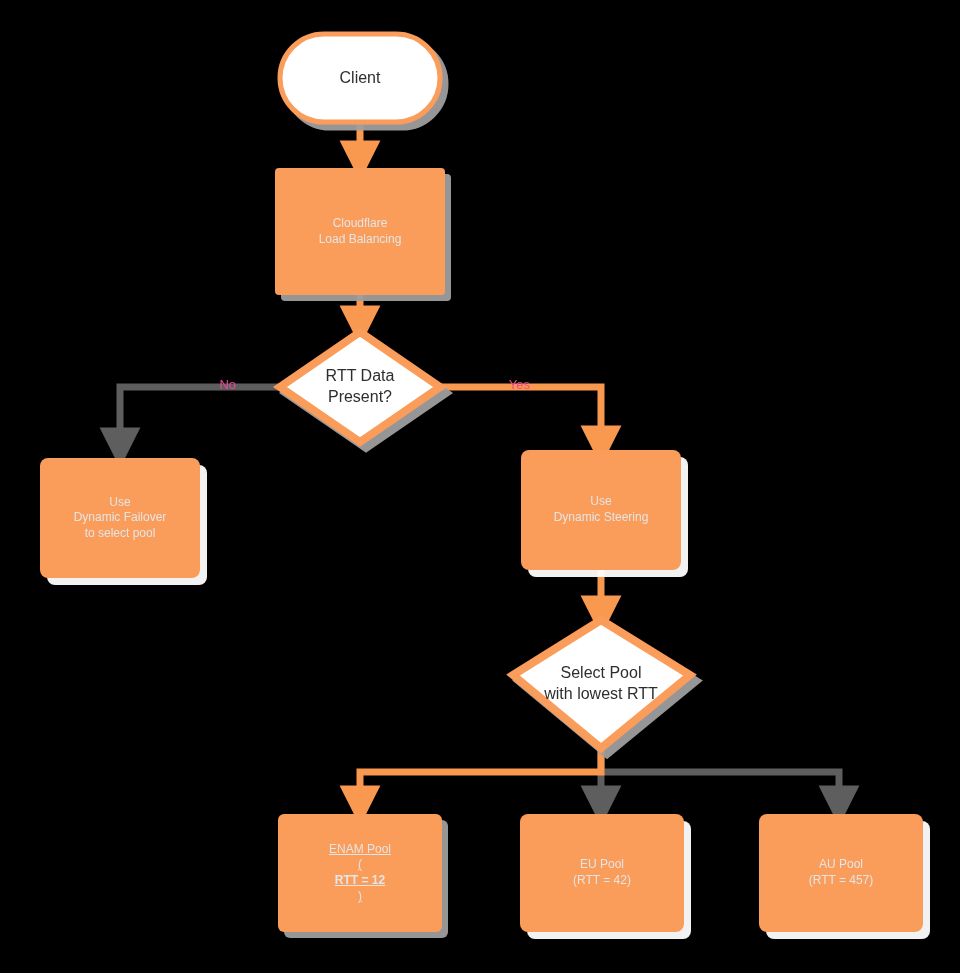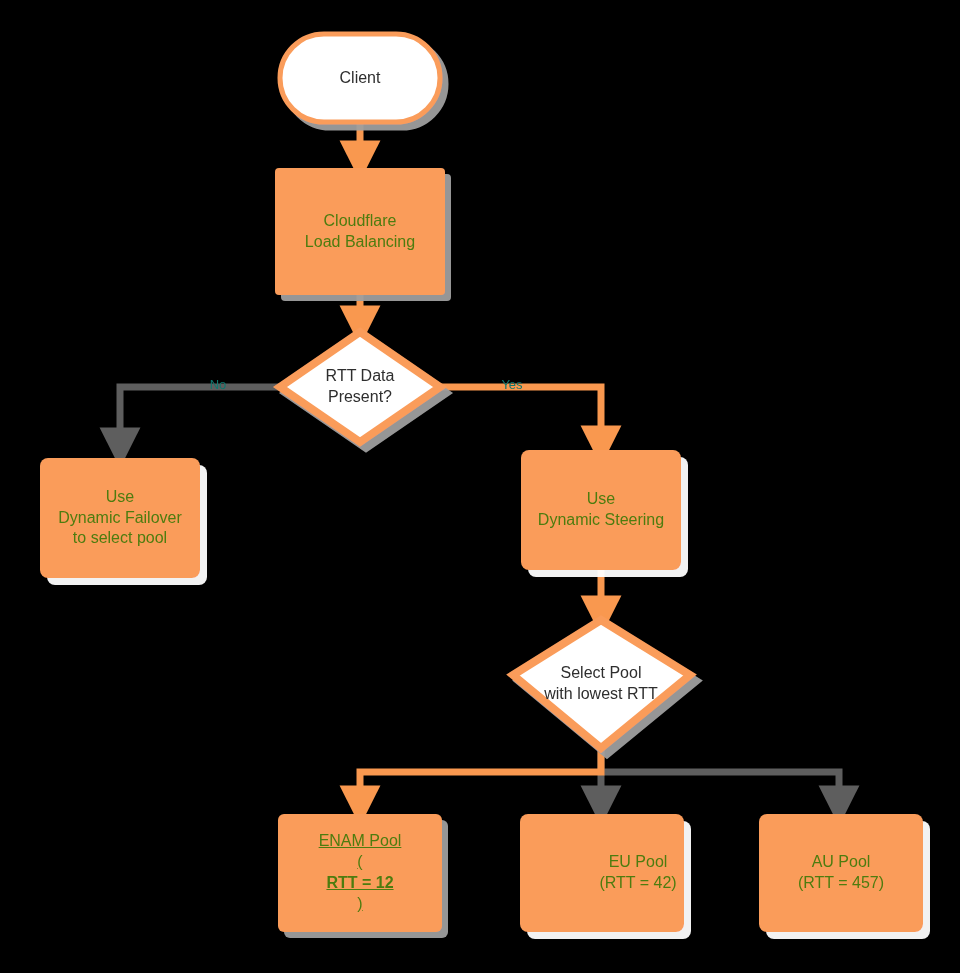--- a/index.html
+++ b/index.html
@@ -28,27 +28,27 @@
     display: flex;
     flex-direction: column;
     align-items: center;
     justify-content: center;
     text-align: center;
     pointer-events: none;
     line-height: 1.30;
   }
   .node-label span { display: block; white-space: pre; }
   .lbl-dark  { color: #2e2e2e; font-size: 16px; }
-  .lbl-light { color: #4d7c0f; font-size: 16px; }
+  .lbl-light { color: #e5e5e5; font-size: 12px; }
   .lbl-bold  { font-weight: bold; }
   .edge-label {
     position: absolute;
-    color: #0f766e;
+    color: #ec4899;
     font-size: 13px;
-    text-align: center;
+    text-align: right;
     pointer-events: none;
     white-space: pre;
   }
 </style>
 </head>
 <body>
 
 <div id="canvas">
 
   <svg id="flow-svg" viewBox="0 0 960 973">
@@ -136,21 +136,21 @@
   <div class="node-label lbl-dark" style="left:501px; top:620px; width:200px; height:128px;">
     <span>Select Pool</span>
     <span>with lowest RTT</span>
   </div>
 
   <div class="node-label lbl-light" style="left:278px; top:814px; width:164px; height:118px;text-decoration:underline;">
     <span>ENAM Pool</span>
     <span><span>(</span><b class="lbl-bold">RTT = 12</b><span>)</span></span>
   </div>
 
-  <div class="node-label lbl-light" style="left:520px; top:814px; width:164px; height:118px;margin-left:36px;">
+  <div class="node-label lbl-light" style="left:520px; top:814px; width:164px; height:118px;">
     <span>EU Pool</span>
     <span>(RTT = 42)</span>
   </div>
 
   <div class="node-label lbl-light" style="left:759px; top:814px; width:164px; height:118px;">
     <span>AU Pool</span>
     <span>(RTT = 457)</span>
   </div>
 
   <div class="edge-label" style="left:200px; top:377px; width:36px;">No</div>

